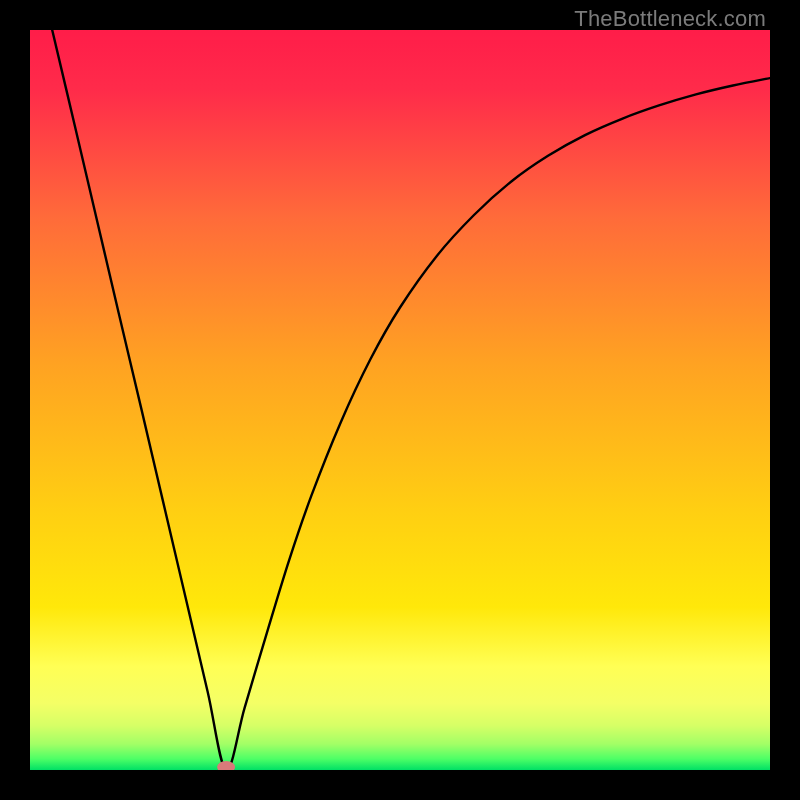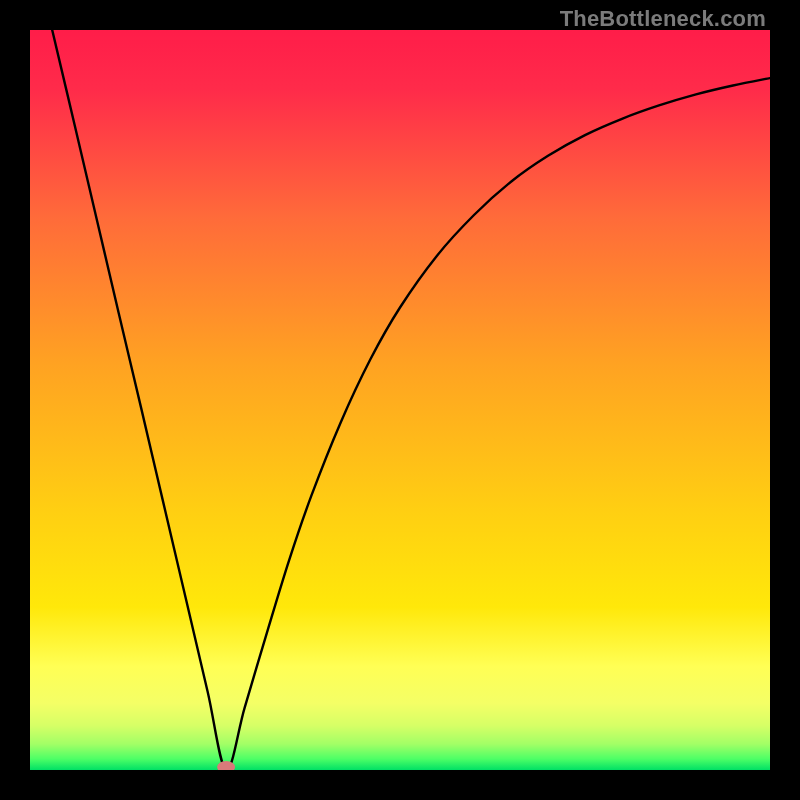--- a/index.html
+++ b/index.html
@@ -25,21 +25,21 @@
     top: 0;
     width: 740px;
     height: 740px;
   }
   .watermark {
     position: absolute;
     top: 6px;
     right: 34px;
     color: #7b7b7b;
     font-size: 22px;
-    font-weight: 700;
+    font-weight: 400;
     letter-spacing: 0.2px;
     z-index: 10;
   }
   svg {
     display: block;
   }
 </style>
 </head>
 <body>
 

